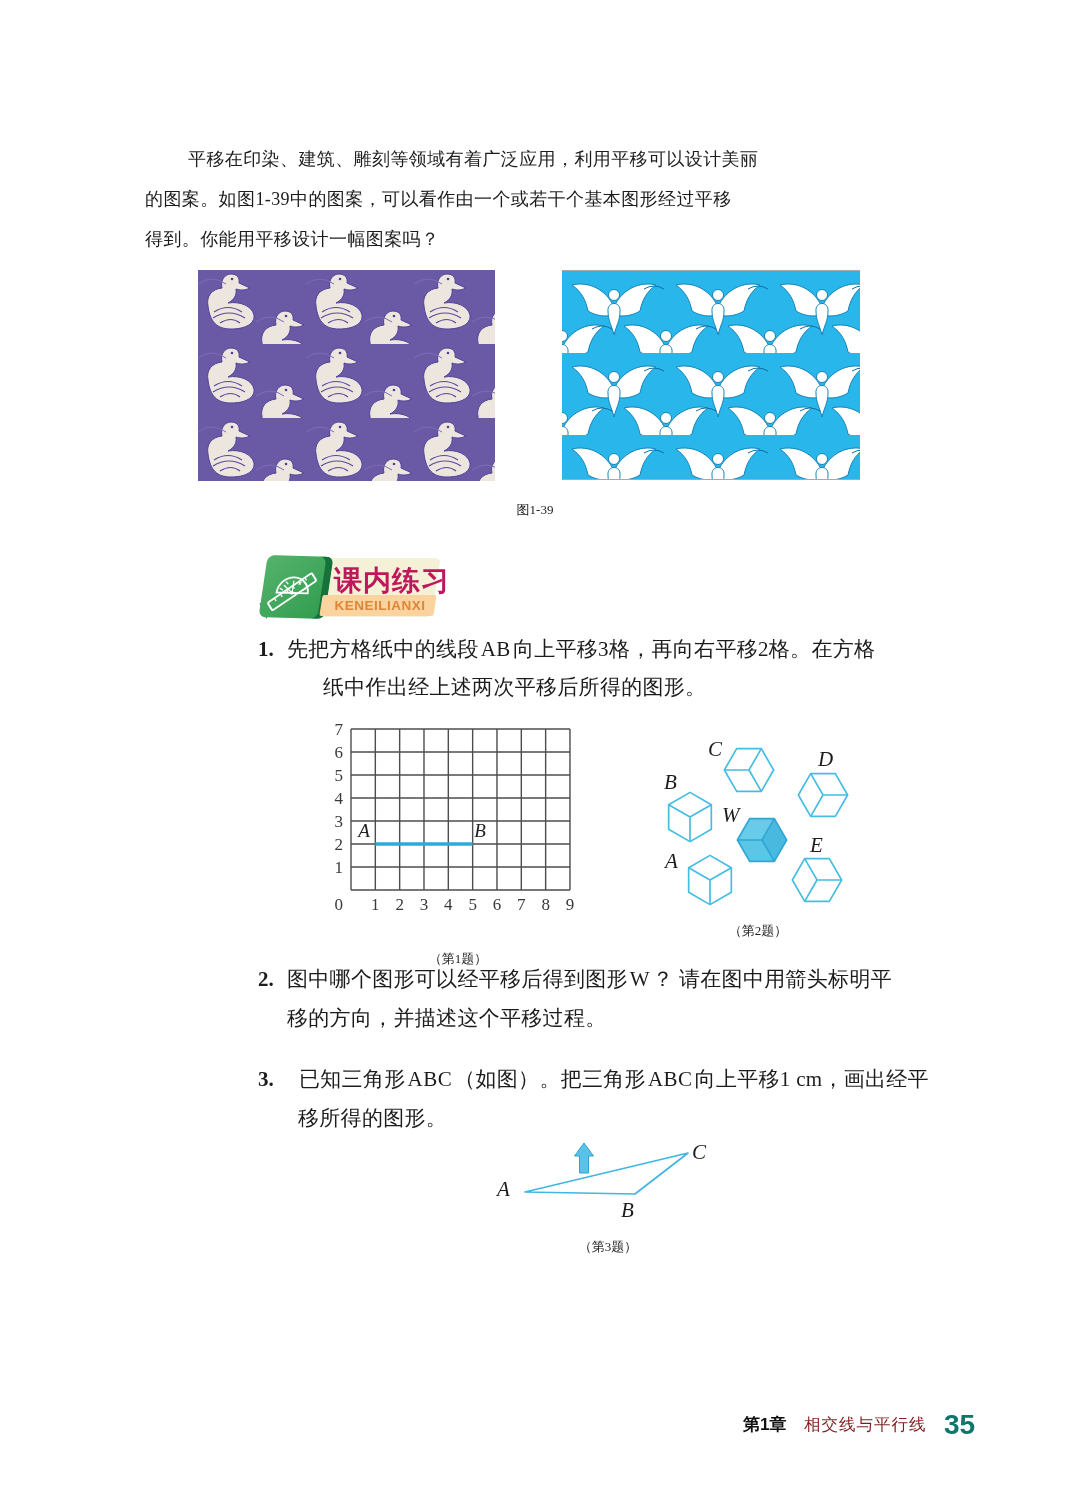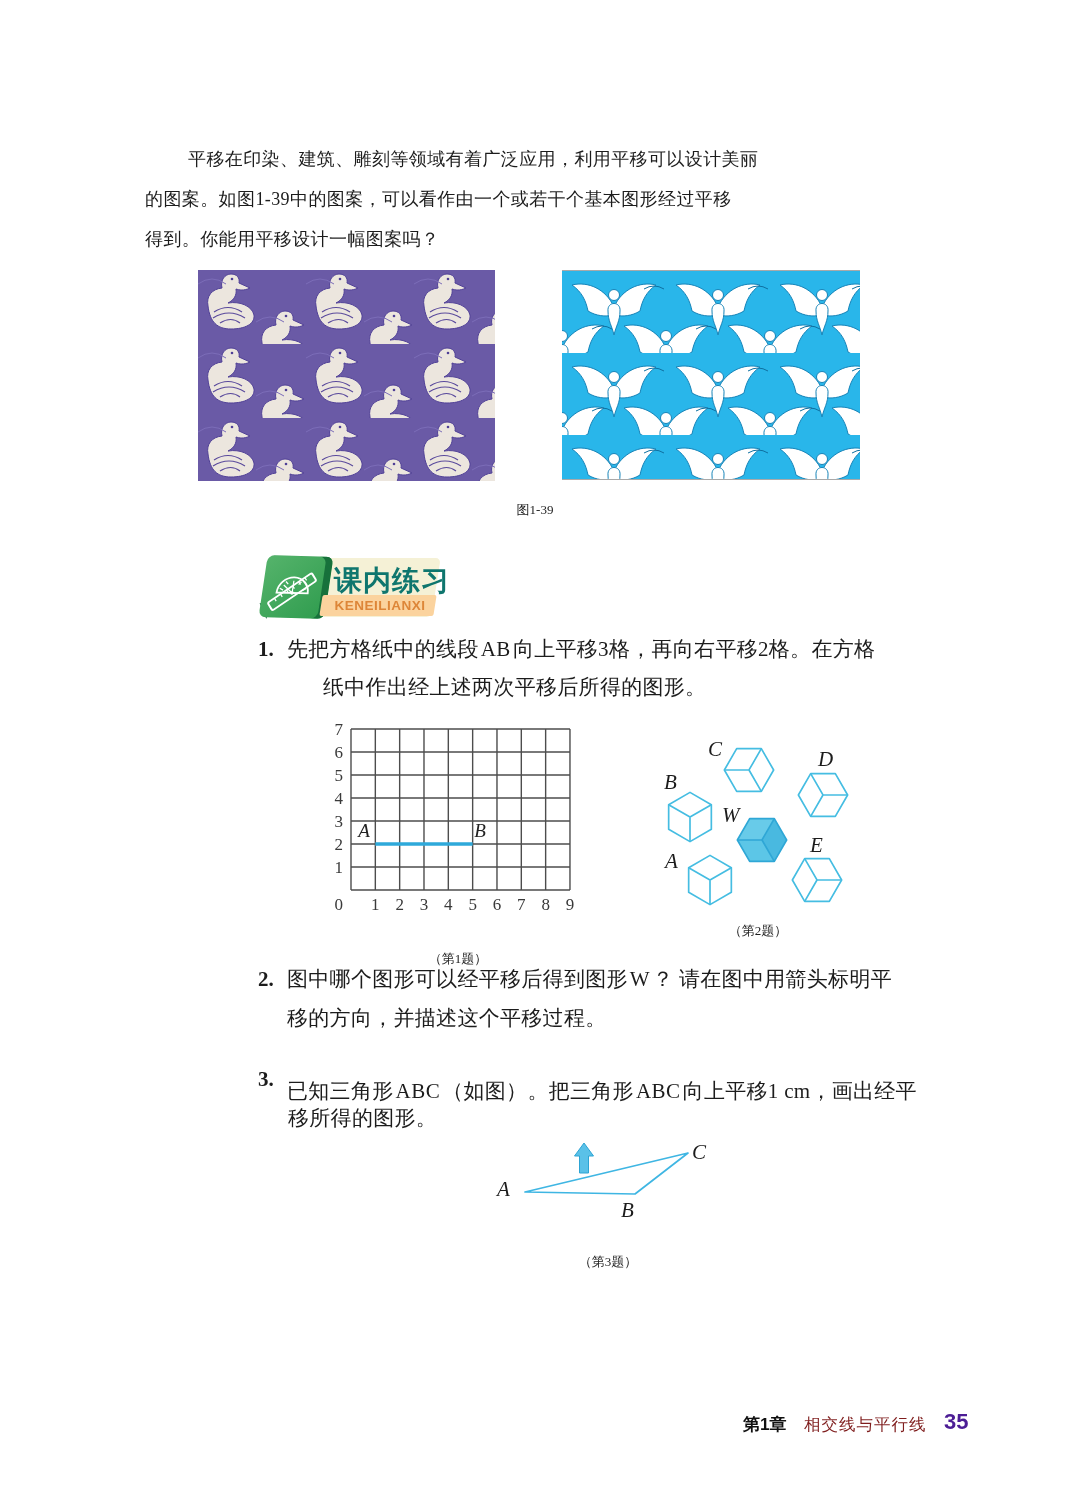--- a/index.html
+++ b/index.html
@@ -18,40 +18,40 @@
   .badge-cream{left:270px;top:558px;width:166px;height:59px;background:#f5f1d6;
                border-radius:5px;transform:skewX(-9deg);}
   .badge-green{left:263px;top:556px;width:66px;height:62px;border-radius:7px;
                background:linear-gradient(135deg,#55b36b,#2f9c4e);
                transform:skewX(-7deg) rotate(1.5deg);
                box-shadow:inset -7px 0 0 #17713b;}
   .badge-green svg{position:absolute;left:4px;top:5px;}
   .badge-fold{left:258px;top:604px;width:0;height:0;border-top:14px solid #0f5e3a;
               border-left:10px solid transparent;transform:rotate(12deg);}
   .badge-title{left:334px;top:562px;font-family:"Liberation Sans",sans-serif;
-               font-weight:bold;font-size:28px;color:#0f766e;letter-spacing:1px;white-space:nowrap;}
+               font-weight:bold;font-size:28px;color:#be185d;letter-spacing:1px;white-space:nowrap;}
   .badge-bar{left:321px;top:595px;width:114px;height:21px;background:#fbd39e;
              transform:skewX(-9deg);border-radius:2px;}
   .badge-sub{left:325px;top:598px;width:110px;text-align:center;
              font-family:"Liberation Sans",sans-serif;font-weight:bold;font-size:13.5px;
              color:#dd8638;letter-spacing:0.5px;}
   
   .ex-num{font-size:21px;font-weight:bold;}
   .ex-line{font-size:21px;line-height:25px;letter-spacing:0.3px;white-space:nowrap;}
   .math{letter-spacing:0.5px;padding:0 2px;}
   
   #grid-svg text{font-family:"Liberation Serif",serif;font-size:17px;fill:#3a3a3a;}
   #grid-svg text.pt{font-size:19px;font-style:italic;fill:#222;}
   
   .cube-label{font-size:21px;font-style:italic;white-space:nowrap;}
   .tri-label{font-size:21px;font-style:italic;white-space:nowrap;}
   
   .footer-chapter{font-family:"Liberation Sans",sans-serif;font-weight:bold;font-size:17px;color:#111;}
   .footer-section{font-family:"Liberation Sans",sans-serif;font-size:16.5px;color:#7f1d1d;letter-spacing:1px;}
-  .footer-page{font-family:"Liberation Sans",sans-serif;font-weight:bold;font-size:22px;color:#4c1d95;}
+  .footer-page{font-family:"Liberation Sans",sans-serif;font-weight:bold;font-size:28px;color:#0f766e;}
 </style>
 </head>
 <body>
 
 <div class="abs intro-line" style="left:188px;top:146px;">平移在印染、建筑、雕刻等领域有着广泛应用，利用平移可以设计美丽</div>
 <div class="abs intro-line" style="left:145px;top:186px;">的图案。如图1-39中的图案，可以看作由一个或若干个基本图形经过平移</div>
 <div class="abs intro-line" style="left:145px;top:226px;">得到。你能用平移设计一幅图案吗？</div>
 
 <div class="abs pat-img" style="left:198px;top:270px;width:297px;height:211px;">
   <svg width="297" height="211">
@@ -181,27 +181,27 @@
   <div class="abs cube-label" style="left:170px;top:108px;">E</div>
   <div class="abs cube-label" style="left:82px;top:78px;">W</div>
 </div>
 <div class="abs fig-caption" style="left:688px;top:922px;width:140px;">（第2题）</div>
 
 <div class="abs ex-num" style="left:258px;top:967px;">2.</div>
 <div class="abs ex-line" style="left:287px;top:967px;"><span>图中哪个图形可以经平移后得到图形</span><span class="math">W</span><span>？ 请在图中用箭头标明平</span></div>
 <div class="abs ex-line" style="left:287px;top:1006px;">移的方向，并描述这个平移过程。</div>
 
 <div class="abs ex-num" style="left:258px;top:1067px;">3.</div>
-<div class="abs ex-line" style="left:287px;top:1067px;margin-top:12px;"><span>已知三角形</span><span class="math">ABC</span><span>（如图）。把三角形</span><span class="math">ABC</span><span>向上平移</span><span>1 cm</span><span>，画出经平</span></div>
-<div class="abs ex-line" style="left:288px;top:1106px;">移所得的图形。</div>
+<div class="abs ex-line" style="left:299px;top:1067px;"><span>已知三角形</span><span class="math">ABC</span><span>（如图）。把三角形</span><span class="math">ABC</span><span>向上平移</span><span>1 cm</span><span>，画出经平</span></div>
+<div class="abs ex-line" style="left:298px;top:1106px;">移所得的图形。</div>
 
 <svg class="abs" style="left:450px;top:1135px;" width="320" height="95">
   <path d="M75,57 L185,59 L238,18 Z" fill="none" stroke="#3fb6e3" stroke-width="1.7" stroke-linejoin="round"></path>
   <polygon points="134,8 143.5,21 138.5,21 138.5,38 129.5,38 129.5,21 124.5,21" fill="#5ac1e8" stroke="#2da4d4" stroke-width="1"></polygon>
 </svg>
 <div class="abs tri-label" style="left:497px;top:1177px;">A</div>
 <div class="abs tri-label" style="left:621px;top:1198px;">B</div>
 <div class="abs tri-label" style="left:692px;top:1140px;">C</div>
-<div class="abs fig-caption" style="left:538px;top:1238px;width:140px;margin-top:15px;">（第3题）</div>
+<div class="abs fig-caption" style="left:538px;top:1238px;width:140px;">（第3题）</div>
 
 <div class="abs footer-chapter" style="left:743px;top:1413px;">第1章</div>
 <div class="abs footer-section" style="left:804px;top:1414px;">相交线与平行线</div>
 <div class="abs footer-page" style="left:944px;top:1409px;">35</div>
 
 </body></html>

